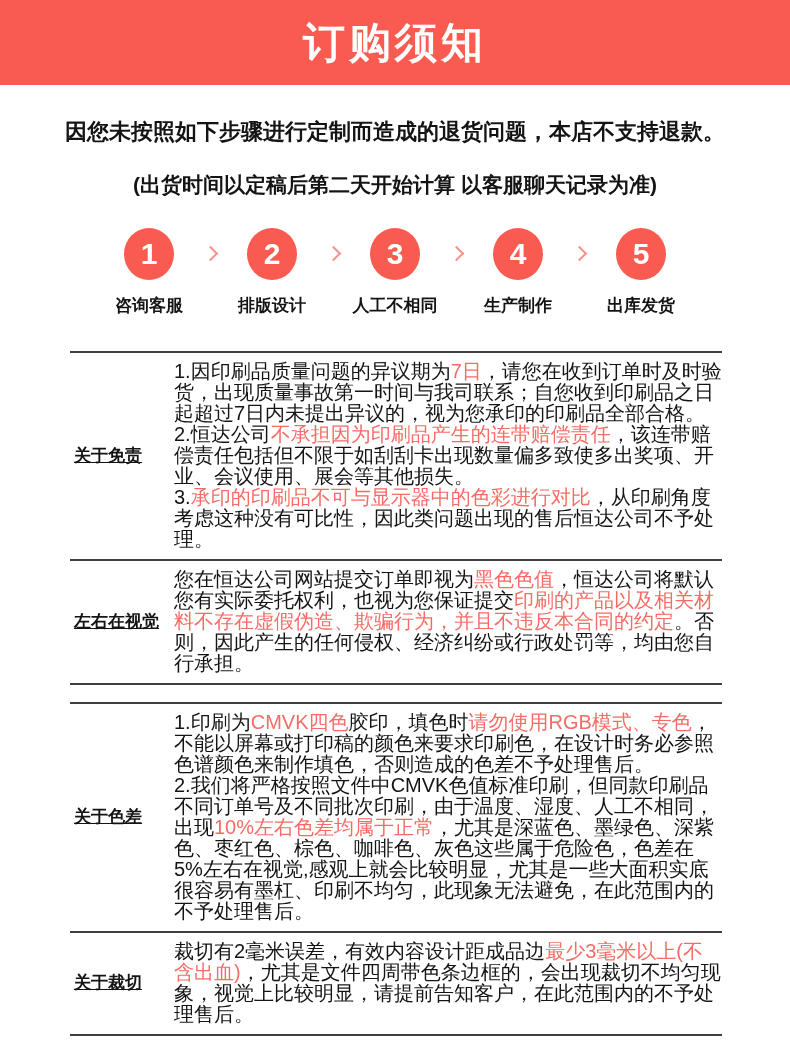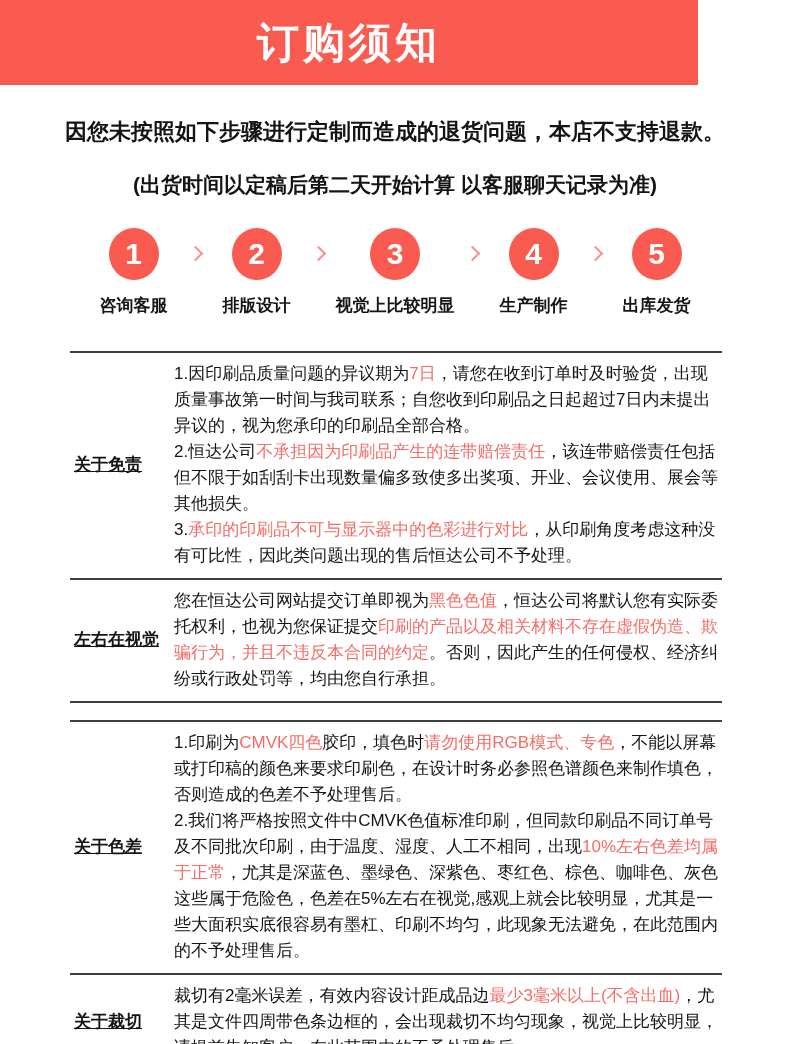--- a/index.html
+++ b/index.html
@@ -12,21 +12,21 @@
   *{box-sizing:border-box;}
   html,body{margin:0;padding:0;}
   body{
     width:790px;
     min-height:1044px;
     background:#ffffff;
     color:var(--text);
     font-family:"Liberation Sans","DejaVu Sans",sans-serif;
   }
   .banner{
-    width:698px;height:85px;
+    width:790px;height:85px;
     background:var(--accent);
     display:flex;align-items:center;justify-content:center;
   }
   .banner-title{
     color:#ffffff;font-size:42px;font-weight:bold;letter-spacing:4px;margin:0;
   }
   .intro{
     margin-top:33px;text-align:center;font-weight:bold;line-height:1.3;
   }
   .intro-line1{font-size:22px;}
@@ -69,21 +69,21 @@
   .row:last-child{border-bottom:none;}
   .row-label{
     width:104px;flex-shrink:0;
     font-size:17px;font-weight:bold;
     display:flex;align-items:center;
     padding-left:4px;
     text-decoration:underline;
   }
   .row-content{
     flex:1;
-    font-size:17px;line-height:26px;
+    font-size:20px;line-height:21px;
   }
   .red{color:var(--highlight);}
 </style>
 </head>
 <body>
 
 <header class="banner">
   <h1 class="banner-title">订购须知</h1>
 </header>
 
@@ -98,21 +98,21 @@
       <div class="step-label">咨询客服</div>
     </div>
     <span class="chevron"></span>
     <div class="step">
       <div class="step-circle">2</div>
       <div class="step-label">排版设计</div>
     </div>
     <span class="chevron"></span>
     <div class="step">
       <div class="step-circle">3</div>
-      <div class="step-label">视觉上比较明显</div>
+      <div class="step-label">人工不相同</div>
     </div>
     <span class="chevron"></span>
     <div class="step">
       <div class="step-circle">4</div>
       <div class="step-label">生产制作</div>
     </div>
     <span class="chevron"></span>
     <div class="step">
       <div class="step-circle">5</div>
       <div class="step-label">出库发货</div>

